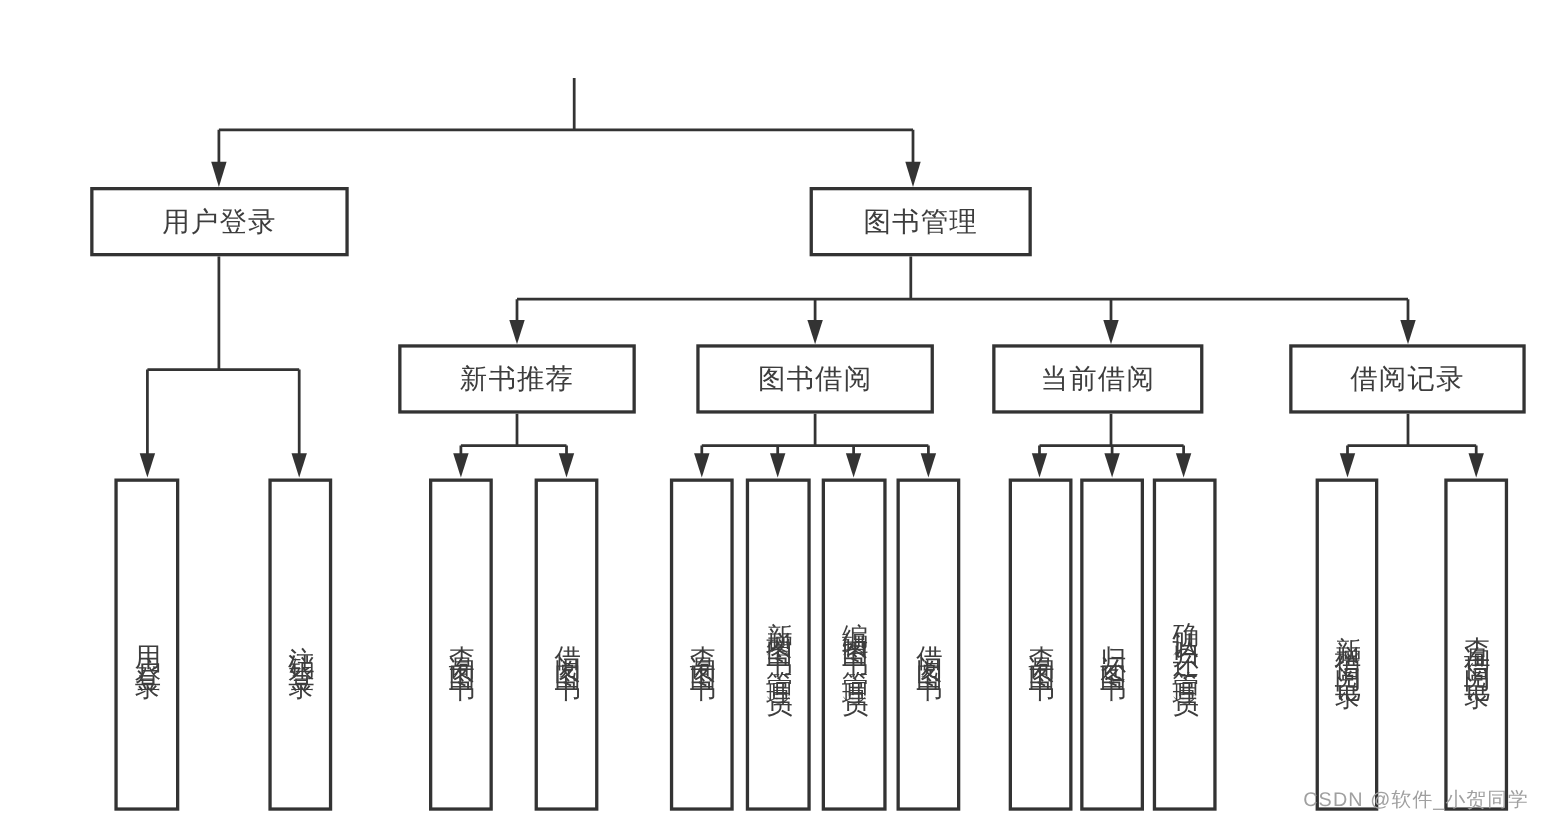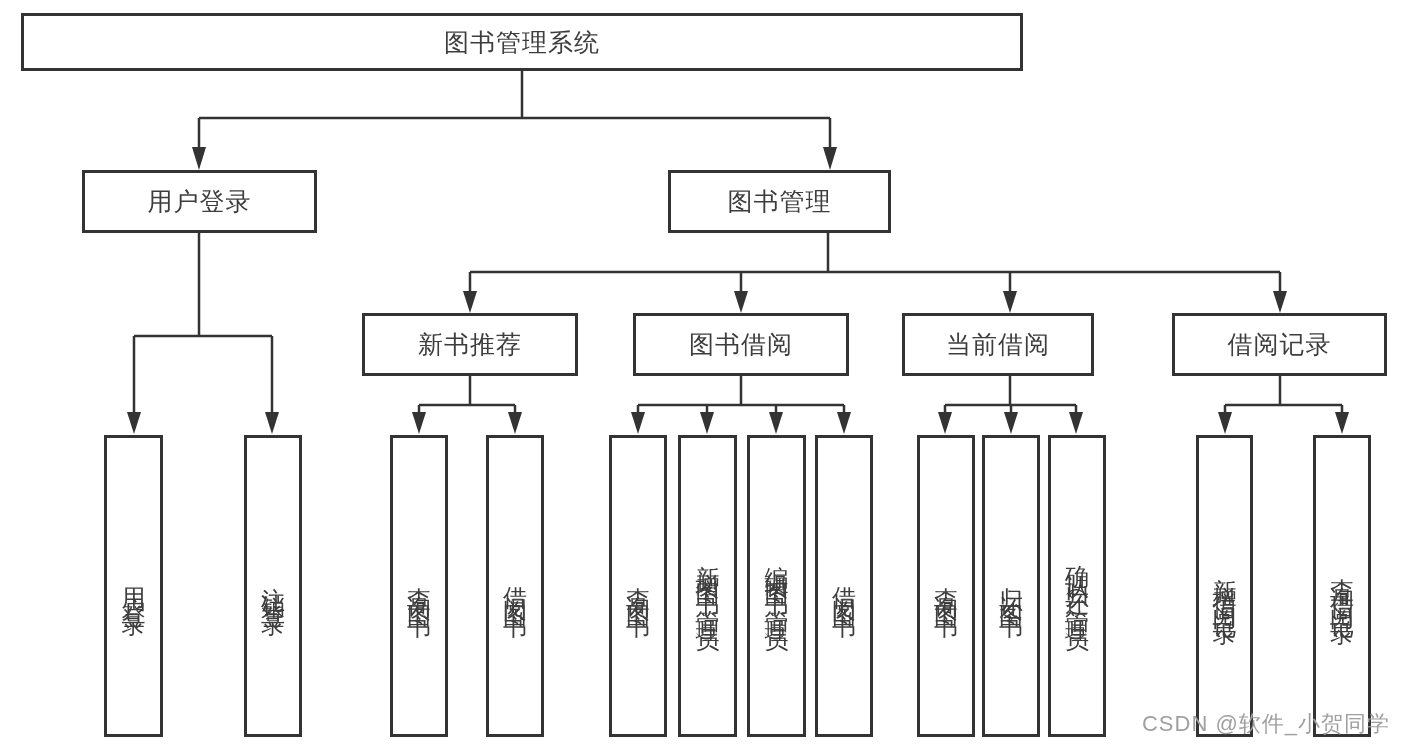--- a/index.html
+++ b/index.html
@@ -43,21 +43,21 @@
     text-orientation: mixed;
     font-size: 24px;
     letter-spacing: 9px;
     line-height: 1;
     color: #3d3d3d;
   }
   .watermark {
     position: absolute;
     right: 15px;
     bottom: 8px;
-    font-size: 22px;
+    font-size: 18px;
     color: #a0a0a0;
     letter-spacing: 1px;
     z-index: 5;
     pointer-events: none;
   }
 </style>
 </head>
 <body>
 
 <div class="canvas">
@@ -98,28 +98,25 @@
       <polygon points="1004,412 1018,412 1011,434" fill="#333333" stroke="none"></polygon>
       <polygon points="1069,412 1083,412 1076,434" fill="#333333" stroke="none"></polygon>
     </g>
     <g stroke="#333333" stroke-width="2.5" fill="none">
       <path d="M1280 376 V405 M1225 405 H1342 M1225 405 V414 M1342 405 V414"></path>
       <polygon points="1218,412 1232,412 1225,434" fill="#333333" stroke="none"></polygon>
       <polygon points="1335,412 1349,412 1342,434" fill="#333333" stroke="none"></polygon>
     </g>
   </svg>
 
-  <div class="node root">
-    <span>图书管理系统</span>
-  </div>
 
   <div class="node lvl2" style="left:82px;width:235px">
     <span>用户登录</span>
   </div>
-  <div class="node lvl2" style="left:668px;width:223px">
+  <div class="node lvl2" style="left:736px;width:202px">
     <span>图书管理</span>
   </div>
 
   <div class="node lvl3" style="left:362px;width:216px">
     <span>新书推荐</span>
   </div>
   <div class="node lvl3" style="left:633px;width:216px">
     <span>图书借阅</span>
   </div>
   <div class="node lvl3" style="left:902px;width:192px">

